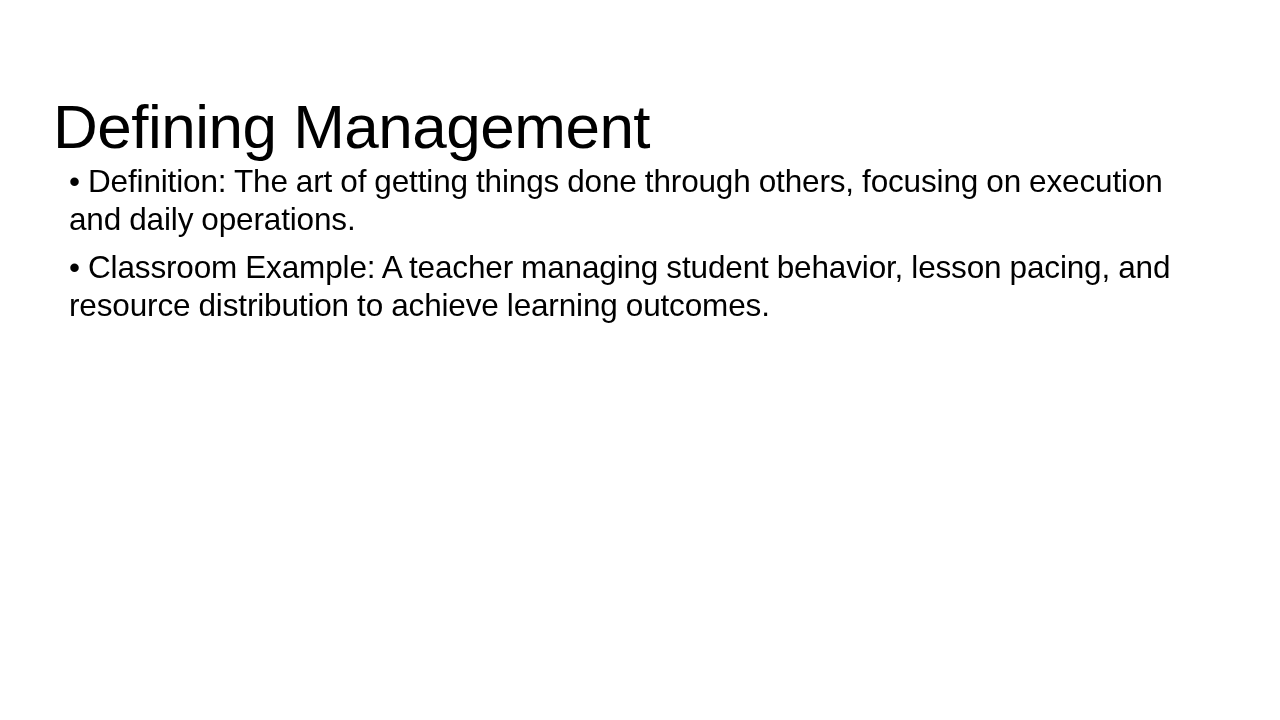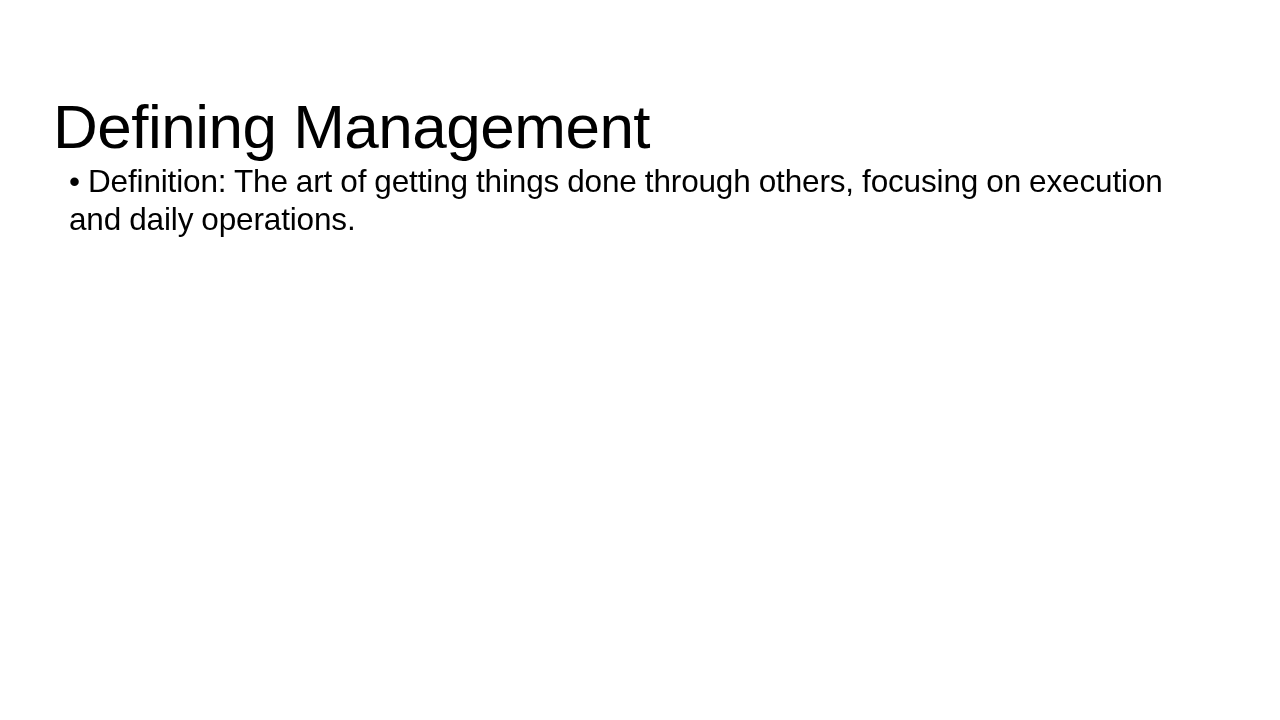--- a/index.html
+++ b/index.html
@@ -67,16 +67,17 @@
 
 <div class="slide">
 
   <h1 class="slide-title">Defining Management</h1>
 
   <div class="slide-body">
 
     <p class="bullet-item">• Definition: The art of getting things done through others, focusing on execution and daily operations.</p>
 
 
+    <p class="bullet-item">• Classroom Example: A teacher managing student behavior, lesson pacing, and resource distribution to achieve learning outcomes.</p>
 
   </div>
 
 </div>
 
 </body></html>

